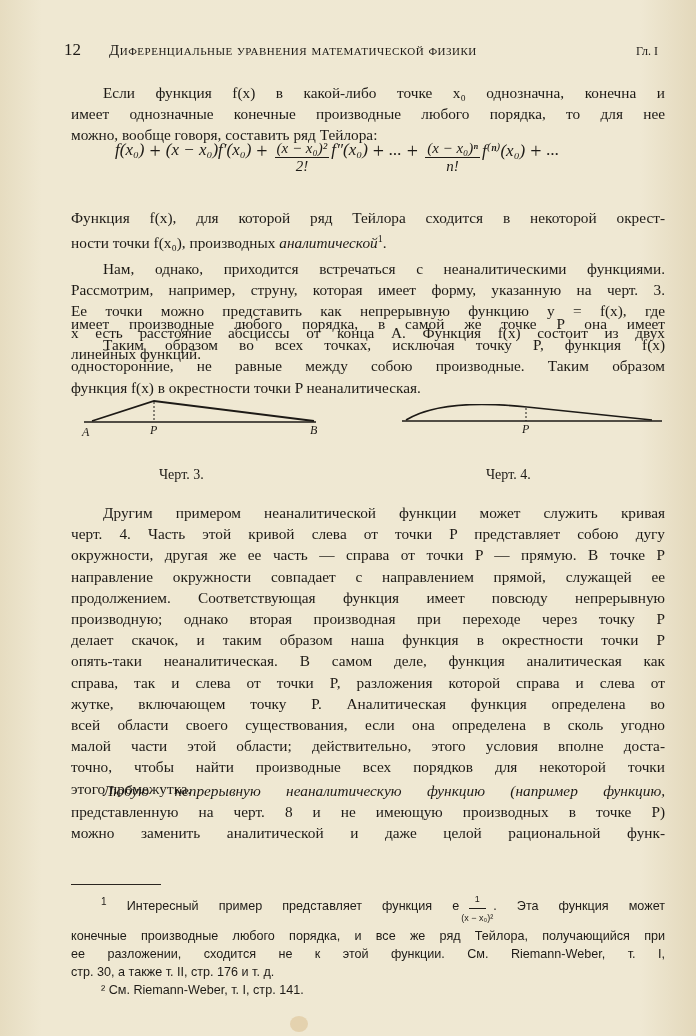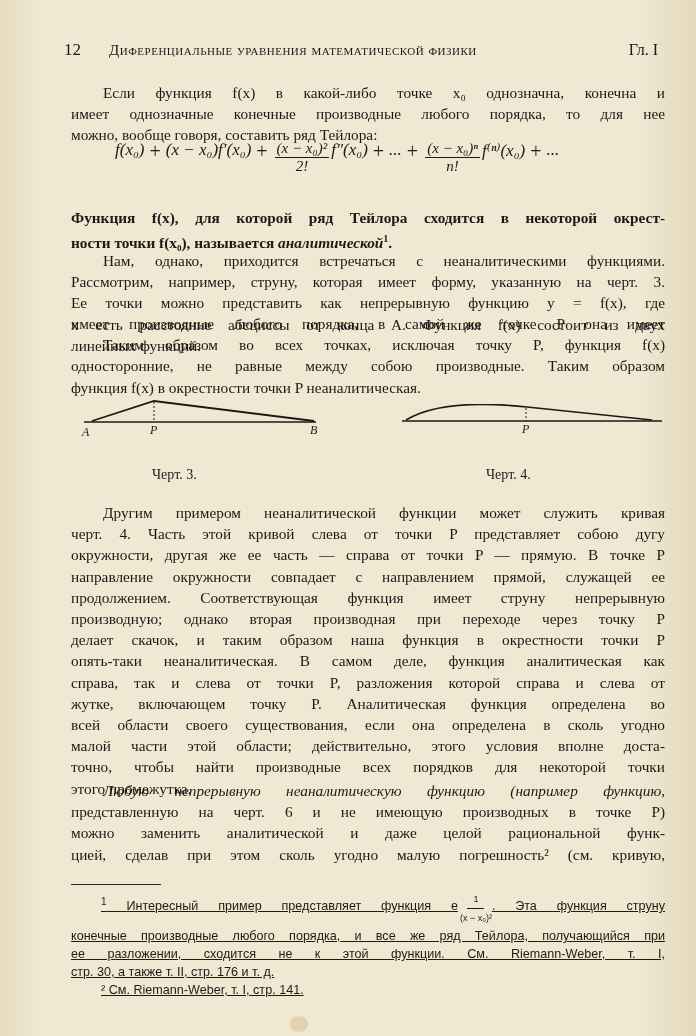--- a/index.html
+++ b/index.html
@@ -11,21 +11,21 @@
     color: #1d1a16;
     position: relative;
   }
   .page { position: absolute; left: 0; top: 0; width: 696px; height: 1036px; }
   .header {
     position: absolute; top: 40px; left: 64px; width: 594px; height: 22px;
     font-size: 16px; display: flex; justify-content: space-between; align-items: baseline; font-family: Liberation Serif, serif;
   }
   .header .pno { font-size: 17px; }
   .header .running { font-variant: small-caps; letter-spacing: 0.5px; font-size: 15px; margin-left: 28px; flex: 1; }
-  .header .chap { font-size: 16px; }
+  .header .chap { font-size: 12px; }
   .text {
     position: absolute; left: 71px; width: 594px;
     font-size: 15.3px; line-height: 21.2px; text-align: justify;
   }
   .line { display: block; text-align: justify; text-align-last: justify; white-space: nowrap; }
   .line.last { text-align-last: left; }
   .it { font-style: italic; }
   .formula {
     position: absolute; top: 140px; left: 115px; width: 500px; height: 56px;
     font-size: 17px; font-style: italic; display: flex; align-items: flex-start; white-space: nowrap;
@@ -36,21 +36,20 @@
   .op { font-style: normal; margin: 0 5px; font-size: 20px; }
   sub, sup { font-size: 10px; }
   .fig { position: absolute; }
   .caption { position: absolute; font-size: 14px; }
   .fig-label { font-style: italic; font-size: 12px; position: absolute; }
   .fnrule { position: absolute; left: 71px; top: 884px; width: 90px; border-top: 1px solid #2a2520; }
   .footnotes {
     position: absolute; left: 71px; top: 890px; width: 594px;
     font-family: "Liberation Sans", "DejaVu Sans", sans-serif; font-size: 12.6px; line-height: 18px;
     color: #1e1b17;
-    text-decoration: underline;
   }
   .footnotes .fl { display: block; white-space: nowrap; text-align: justify; text-align-last: justify; }
   .footnotes .fl.last { text-align-last: left; }
   .fn-indent { padding-left: 30px; }
   .efrac { display: inline-flex; flex-direction: column; align-items: center; font-size: 9px; vertical-align: 8px; margin-left: 2px; }
   .efrac .n { border-bottom: 1px solid #1e1b17; padding: 0 6px; }
   .stain { position: absolute; left: 290px; top: 1016px; width: 18px; height: 16px; border-radius: 50%; background: rgba(210,170,110,0.35); }
 </style>
 </head>
 <body>
@@ -84,27 +83,27 @@
     <span class="op">+</span>
     <span class="frac">
       <span class="num">(x − x₀)ⁿ</span>
       <span class="den">n!</span>
     </span>
     <span>f⁽ⁿ⁾(x₀)</span>
     <span class="op">+</span>
     <span>...</span>
   </div>
 
-  <div class="text" style="top:207px;font-weight:bold;">
+  <div class="text" style="top:207px;">
     <span class="line">Функция f(x), для которой ряд Тейлора сходится в некоторой окрест-</span>
-    <span class="line last"><span>ности точки f(x₀), называется </span><span class="it">аналитической</span><sup>1</sup><span>.</span></span>
+    <span class="line last"><span>ности точки f(x₀), производных </span><span class="it">аналитической</span><sup>1</sup><span>.</span></span>
   </div>
 
   <div class="text" style="top:250px;">
-    <span class="line" style="padding-left:32px;">Нам, однако, приходится встречаться с неаналитическими функциями.</span>
+    <span class="line" style="padding-left:32px;margin-top:8px;">Нам, однако, приходится встречаться с неаналитическими функциями.</span>
     <span class="line">Рассмотрим, например, струну, которая имеет форму, указанную на черт. 3.</span>
     <span class="line">Ее точки можно представить как непрерывную функцию y = f(x), где</span>
     <span class="line">x есть расстояние абсциссы от конца A. Функция f(x) состоит из двух</span>
     <span class="line last">линейных функций.</span>
   </div>
 
   <div class="text" style="top:313px;">
     <span class="line">имеет производные любого порядка, в самой же точке P она имеет</span>
     <span class="line" style="padding-left:32px;">Таким образом во всех точках, исключая точку P, функция f(x)</span>
     <span class="line">односторонние, не равные между собою производные. Таким образом</span>
@@ -114,64 +113,63 @@
   <div class="fig" style="left:84px; top:400px; width:240px; height:40px;">
     <svg width="240" height="40" viewBox="0 0 240 40">
       <line x1="0" y1="22" x2="232" y2="22" stroke="#1d1a16" stroke-width="1.4"></line>
       <polyline points="8,21 70,1 230,21" fill="none" stroke="#1d1a16" stroke-width="1.8"></polyline>
       <line x1="70" y1="2" x2="70" y2="22" stroke="#1d1a16" stroke-width="1" stroke-dasharray="2,2"></line>
     </svg>
     <span class="fig-label" style="left:-2px; top:25px;">A</span>
     <span class="fig-label" style="left:66px; top:23px;">P</span>
     <span class="fig-label" style="left:226px; top:23px;">B</span>
   </div>
-  <div class="caption" style="left:152px; top:467px;">Черт. 3.</div>
+  <div class="caption" style="left:159px; top:467px;">Черт. 3.</div>
 
   <div class="fig" style="left:402px; top:404px; width:260px; height:36px;">
     <svg width="260" height="36" viewBox="0 0 260 36">
       <line x1="0" y1="17" x2="260" y2="17" stroke="#1d1a16" stroke-width="1.4"></line>
       <path d="M4,16 Q40,-6 125,3" fill="none" stroke="#1d1a16" stroke-width="1.6"></path>
       <line x1="125" y1="3" x2="250" y2="16" stroke="#1d1a16" stroke-width="1.6"></line>
       <line x1="124" y1="4" x2="124" y2="17" stroke="#1d1a16" stroke-width="1" stroke-dasharray="2,2"></line>
     </svg>
     <span class="fig-label" style="left:120px; top:18px;">P</span>
   </div>
   <div class="caption" style="left:486px; top:467px;text-align:right;">Черт. 4.</div>
 
   <div class="text" style="top:502px;">
     <span class="line" style="padding-left:32px;">Другим примером неаналитической функции может служить кривая</span>
     <span class="line">черт. 4. Часть этой кривой слева от точки P представляет собою дугу</span>
     <span class="line">окружности, другая же ее часть — справа от точки P — прямую. В точке P</span>
     <span class="line">направление окружности совпадает с направлением прямой, служащей ее</span>
-    <span class="line">продолжением. Соответствующая функция имеет струну непрерывную</span>
+    <span class="line">продолжением. Соответствующая функция имеет повсюду непрерывную</span>
     <span class="line">производную; однако вторая производная при переходе через точку P</span>
     <span class="line">делает скачок, и таким образом наша функция в окрестности точки P</span>
     <span class="line">опять-таки неаналитическая. В самом деле, функция аналитическая как</span>
     <span class="line">справа, так и слева от точки P, разложения которой справа и слева от</span>
     <span class="line">жутке, включающем точку P. Аналитическая функция определена во</span>
     <span class="line">всей области своего существования, если она определена в сколь угодно</span>
     <span class="line">малой части этой области; действительно, этого условия вполне доста-</span>
     <span class="line">точно, чтобы найти производные всех порядков для некоторой точки</span>
     <span class="line last">этого промежутка.</span>
   </div>
 
   <div class="text" style="top:780px;">
     <span class="line" style="padding-left:32px;font-style:italic;">Любую непрерывную неаналитическую функцию (например функцию,</span>
-    <span class="line">представленную на черт. 6 и не имеющую производных в точке P)</span>
+    <span class="line">представленную на черт. 8 и не имеющую производных в точке P)</span>
     <span class="line">можно заменить аналитической и даже целой рациональной функ-</span>
-    <span class="line">цией, сделав при этом сколь угодно малую погрешность² (см. кривую,</span>
   </div>
 
   <div class="fnrule"></div>
 
   <div class="footnotes">
     <span class="fl fn-indent"><sup>1</sup> <span>Интересный пример представляет функция e</span><span class="efrac">
           <span class="n">1</span>
           <span>(x − x₀)²</span>
-        </span><span>. Эта функция струну</span></span>
+        </span><span>. Эта функция может</span></span>
     <span class="fl">конечные производные любого порядка, и все же ряд Тейлора, получающийся при</span>
     <span class="fl">ее разложении, сходится не к этой функции. См. Riemann-Weber, т. I,</span>
     <span class="fl last">стр. 30, а также т. II, стр. 176 и т. д.</span>
     <span class="fl last fn-indent">² См. Riemann-Weber, т. I, стр. 141.</span>
   </div>
 
   <div class="stain"></div>
 </div>
 
 </body></html>

